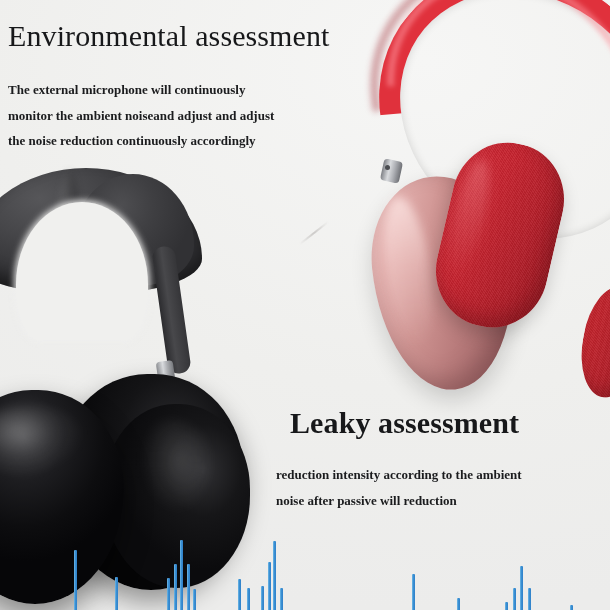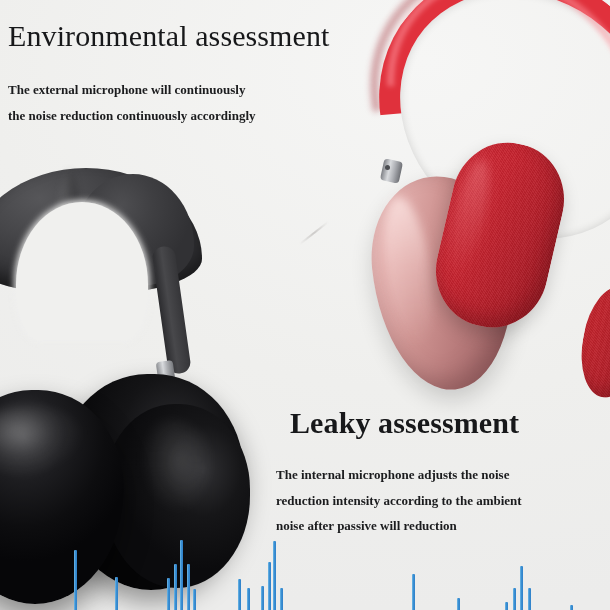--- a/index.html
+++ b/index.html
@@ -323,27 +323,27 @@
     <div class="rd-cushion-hl"></div>
     <div class="rd-stem"></div>
     <div class="rd-stem-dot"></div>
   </div>
   <div id="red-cup-right"></div>
 
   <div class="heading" id="heading-env">Environmental assessment</div>
 
   <div class="body-copy" id="body-env">
     <span class="ln">The external microphone will continuously</span>
+    <span class="ln">monitor the ambient noiseand adjust and adjust</span>
     <span class="ln">the noise reduction continuously accordingly</span>
   </div>
 
   <div class="heading" id="heading-leak">Leaky assessment</div>
 
   <div class="body-copy" id="body-leak">
-    <span class="ln">The internal microphone adjusts the noise</span>
     <span class="ln">reduction intensity according to the ambient</span>
     <span class="ln">noise after passive will reduction</span>
   </div>
 
   <div id="waveform">
       <div class="wv-bar" style="left: 74px; height: 60px; width: 3px; background: linear-gradient(90deg, rgb(126, 194, 232) 0%, rgb(61, 147, 214) 34%, rgb(47, 128, 200) 100%);"></div>
       <div class="wv-bar" style="left: 115px; height: 33px; width: 3px; background: linear-gradient(90deg, rgb(126, 194, 232) 0%, rgb(61, 147, 214) 34%, rgb(47, 128, 200) 100%);"></div>
       <div class="wv-bar" style="left: 167px; height: 32px; width: 3px; background: linear-gradient(90deg, rgb(126, 194, 232) 0%, rgb(61, 147, 214) 34%, rgb(47, 128, 200) 100%);"></div>
       <div class="wv-bar" style="left: 174px; height: 46px; width: 3px; background: linear-gradient(90deg, rgb(126, 194, 232) 0%, rgb(61, 147, 214) 34%, rgb(47, 128, 200) 100%);"></div>
       <div class="wv-bar" style="left: 180px; height: 70px; width: 3px; background: linear-gradient(90deg, rgb(126, 194, 232) 0%, rgb(61, 147, 214) 34%, rgb(47, 128, 200) 100%);"></div>

